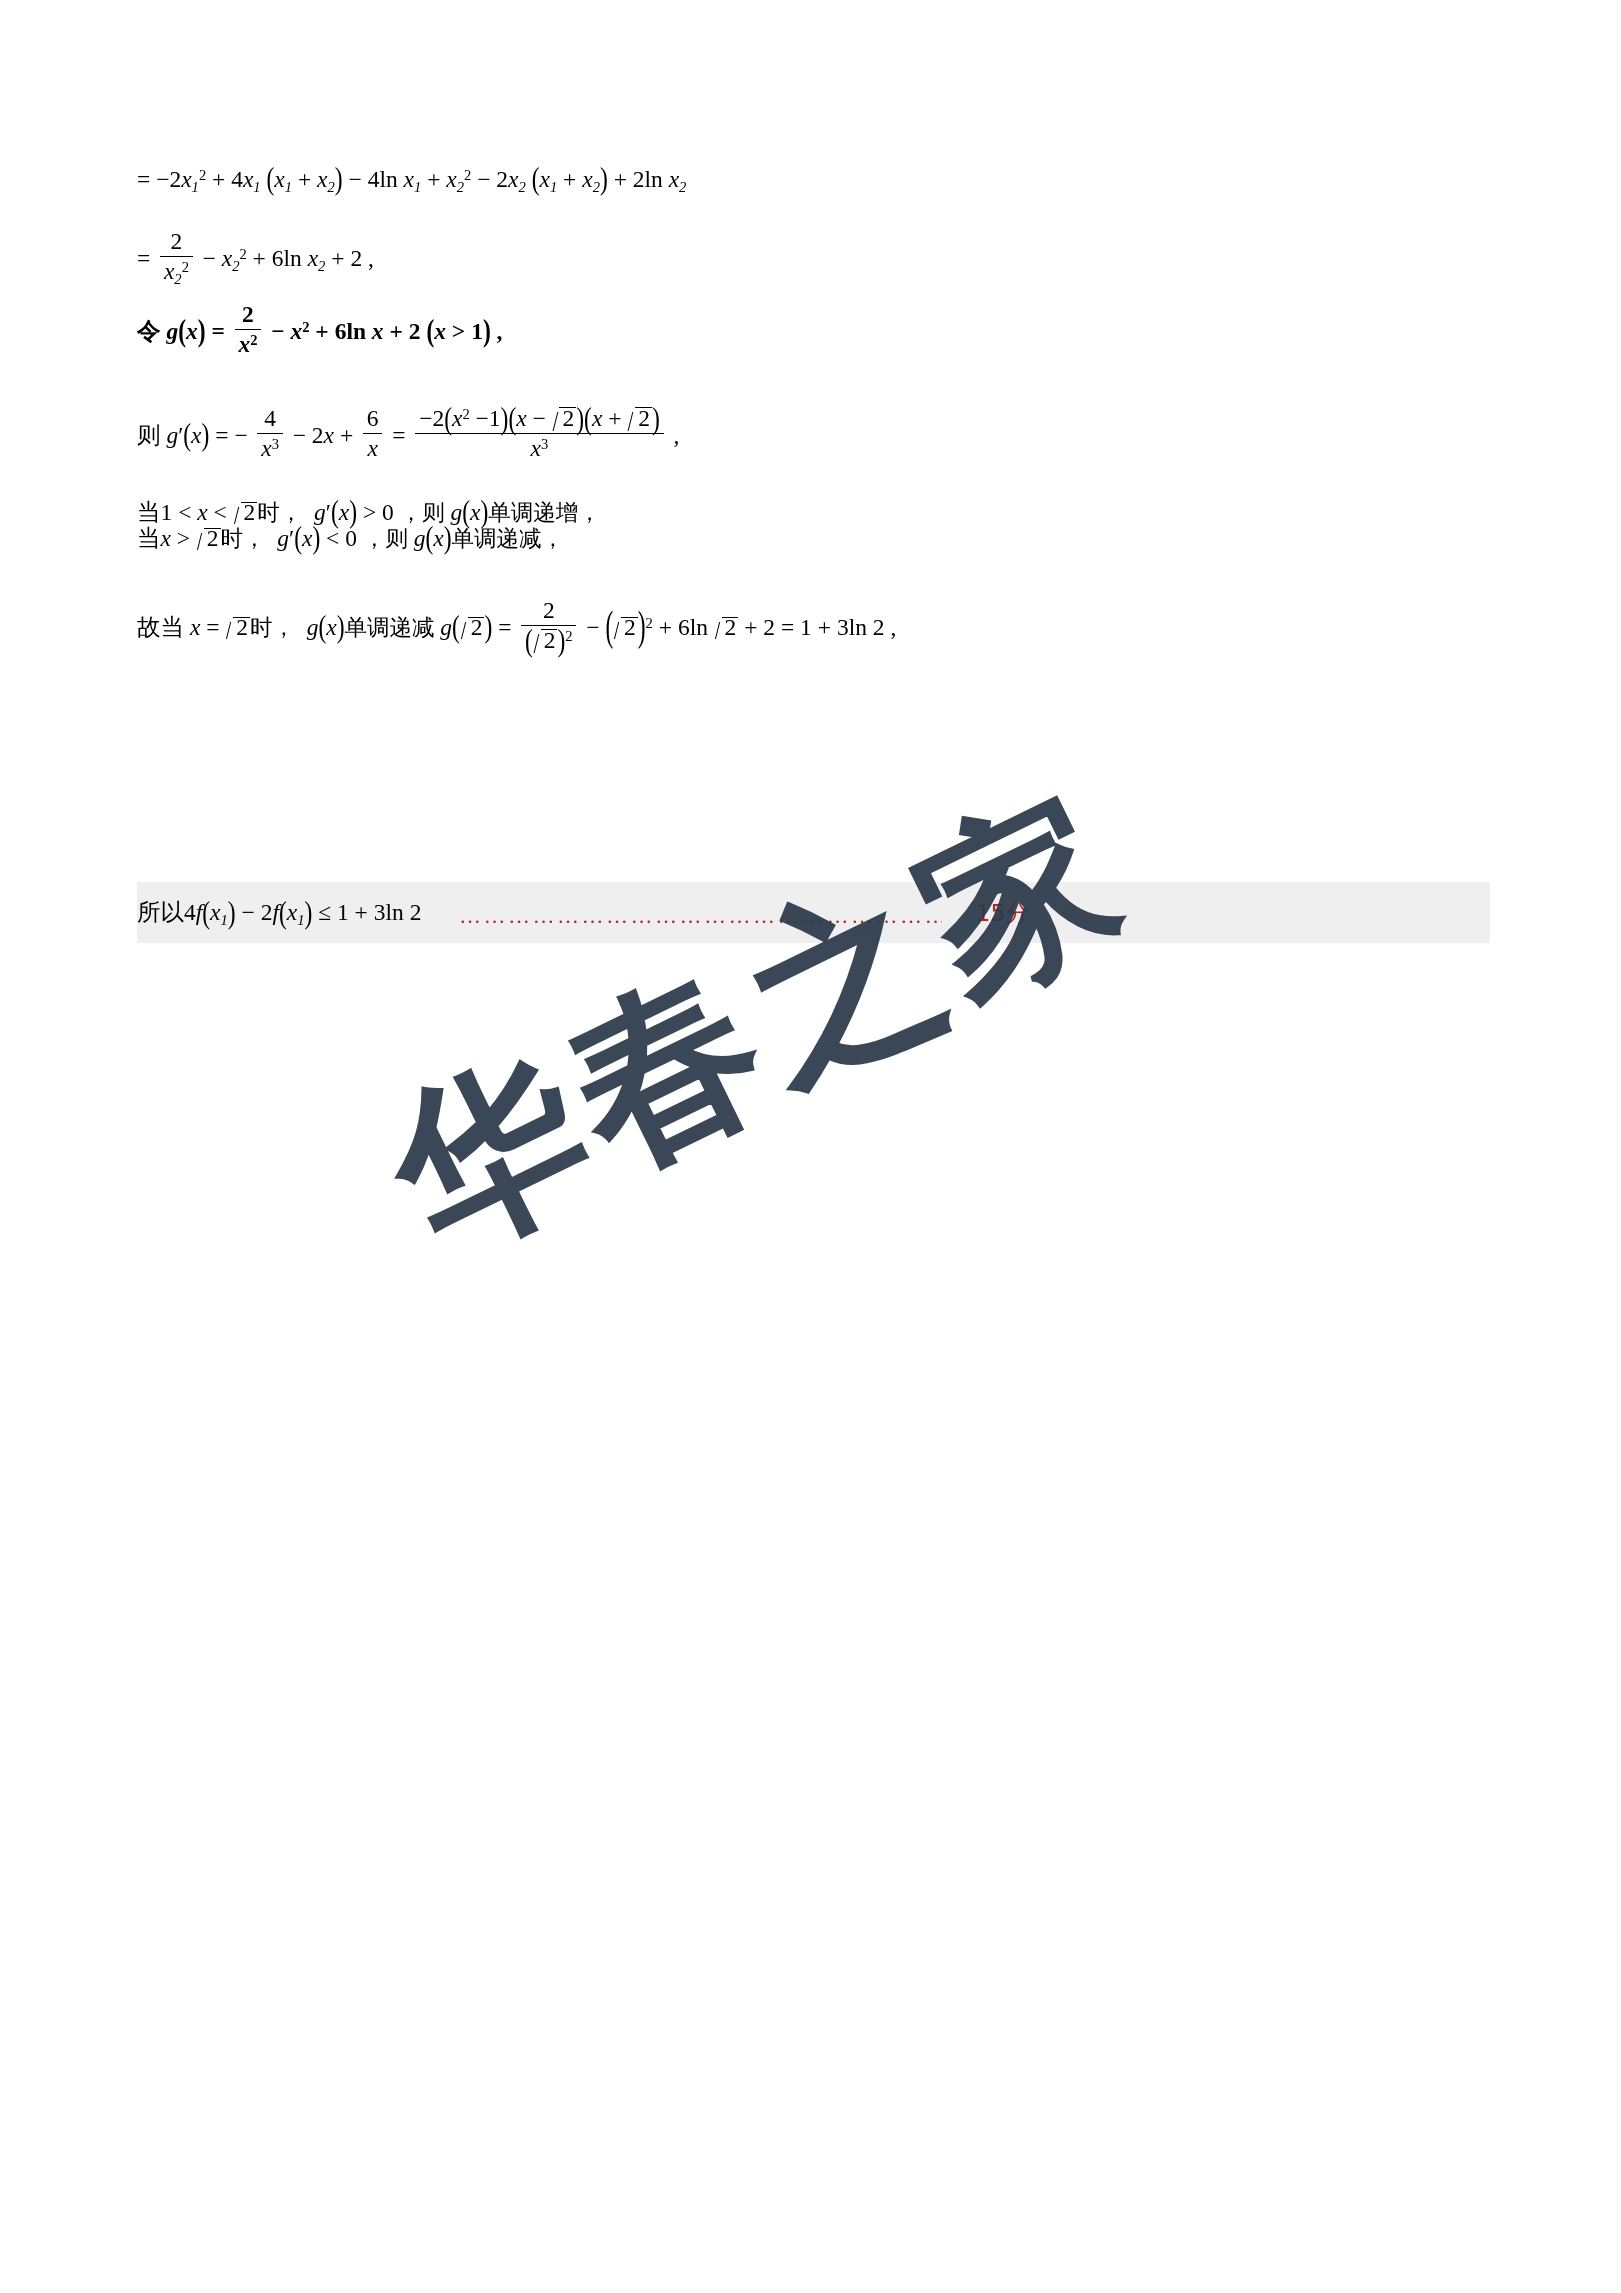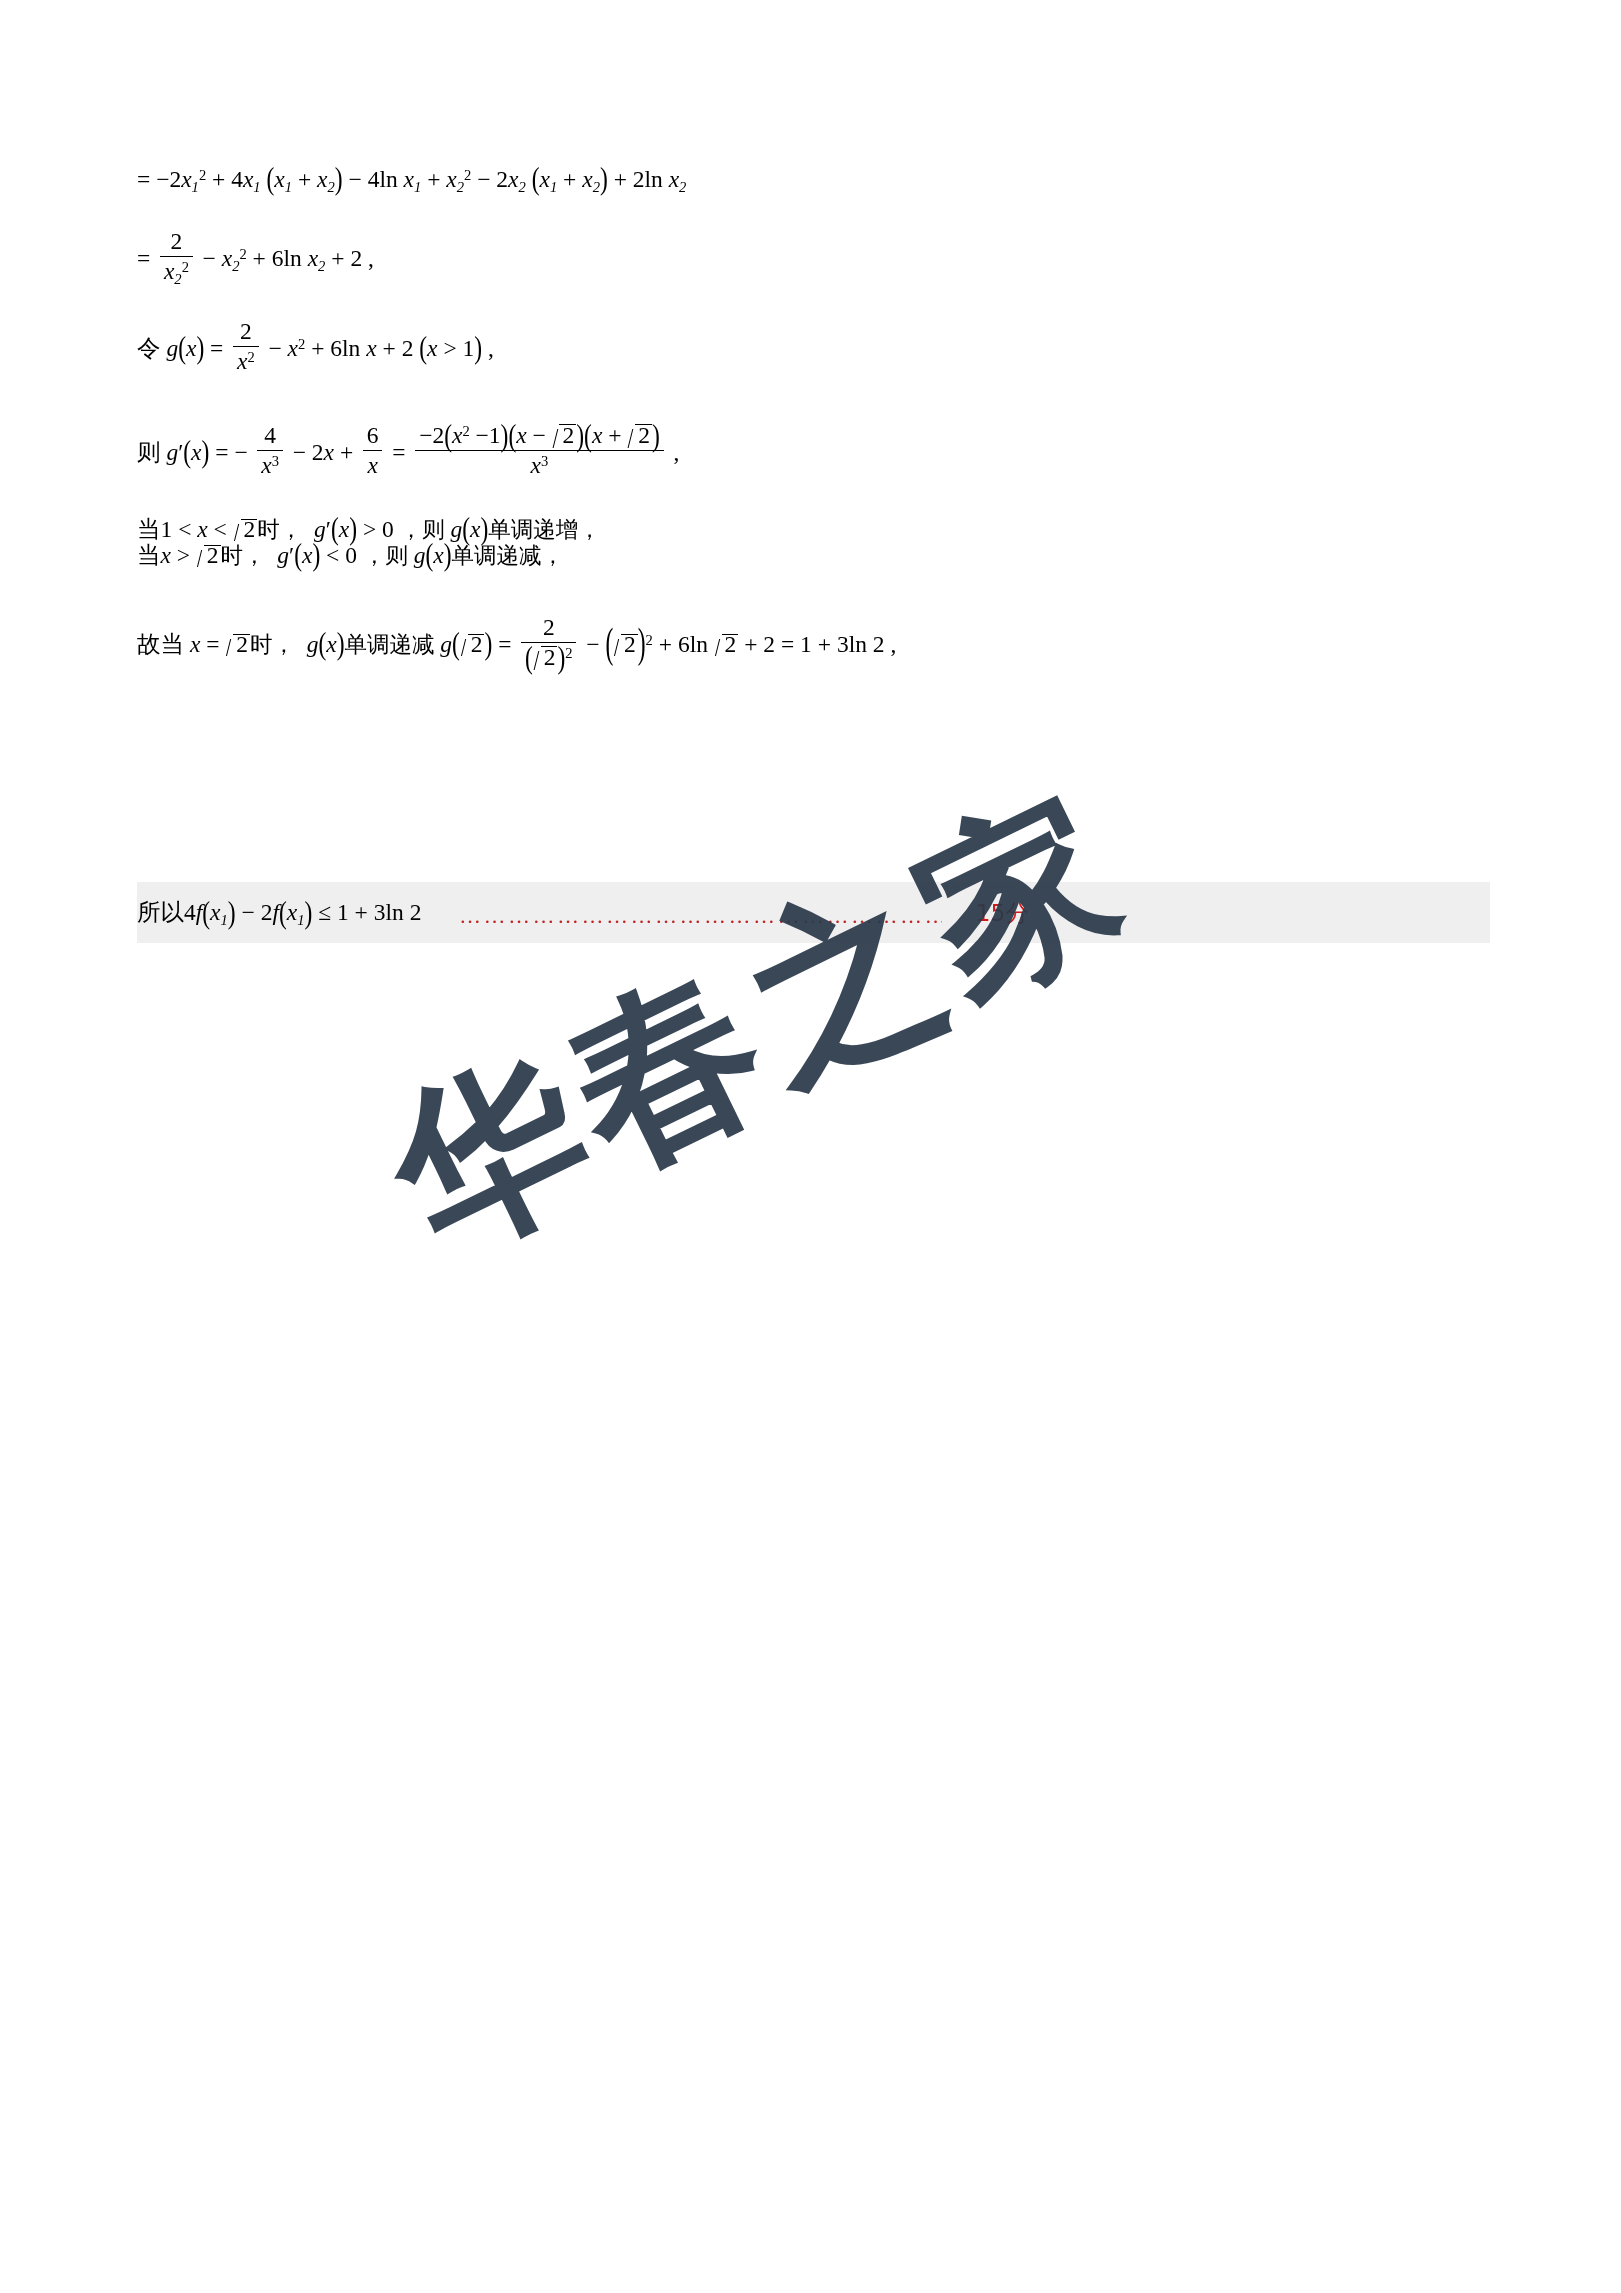--- a/index.html
+++ b/index.html
@@ -89,21 +89,21 @@
   .paren-xtall {
     display: inline-block;
     transform: scaleY(1.75);
     transform-origin: center;
     font-style: normal;
   }
 
   
   #l1 { font-size: 23.5px; margin-left: 0; }
   #l2 { font-size: 23.5px; margin-top: 33px; }
-  #l3 { font-size: 23.5px; margin-top: 31px; }
+  #l3 { font-size: 23.5px; margin-top: 14px; font-weight: bold; }
   #l4 { font-size: 23.5px; margin-top: 47px; }
   #l5 { font-size: 23.5px; margin-top: 38px; }
   #l6 { font-size: 23.5px; }
   #l7 { font-size: 23.5px; margin-top: 45px; }
 
   .zh { font-family: "DejaVu Sans", sans-serif; font-size: 22.5px; font-style: normal; }
   .zh-big { font-family: "DejaVu Sans", sans-serif; font-size: 23.5px; font-style: normal; }
 
   .final-row {
     position: absolute;

